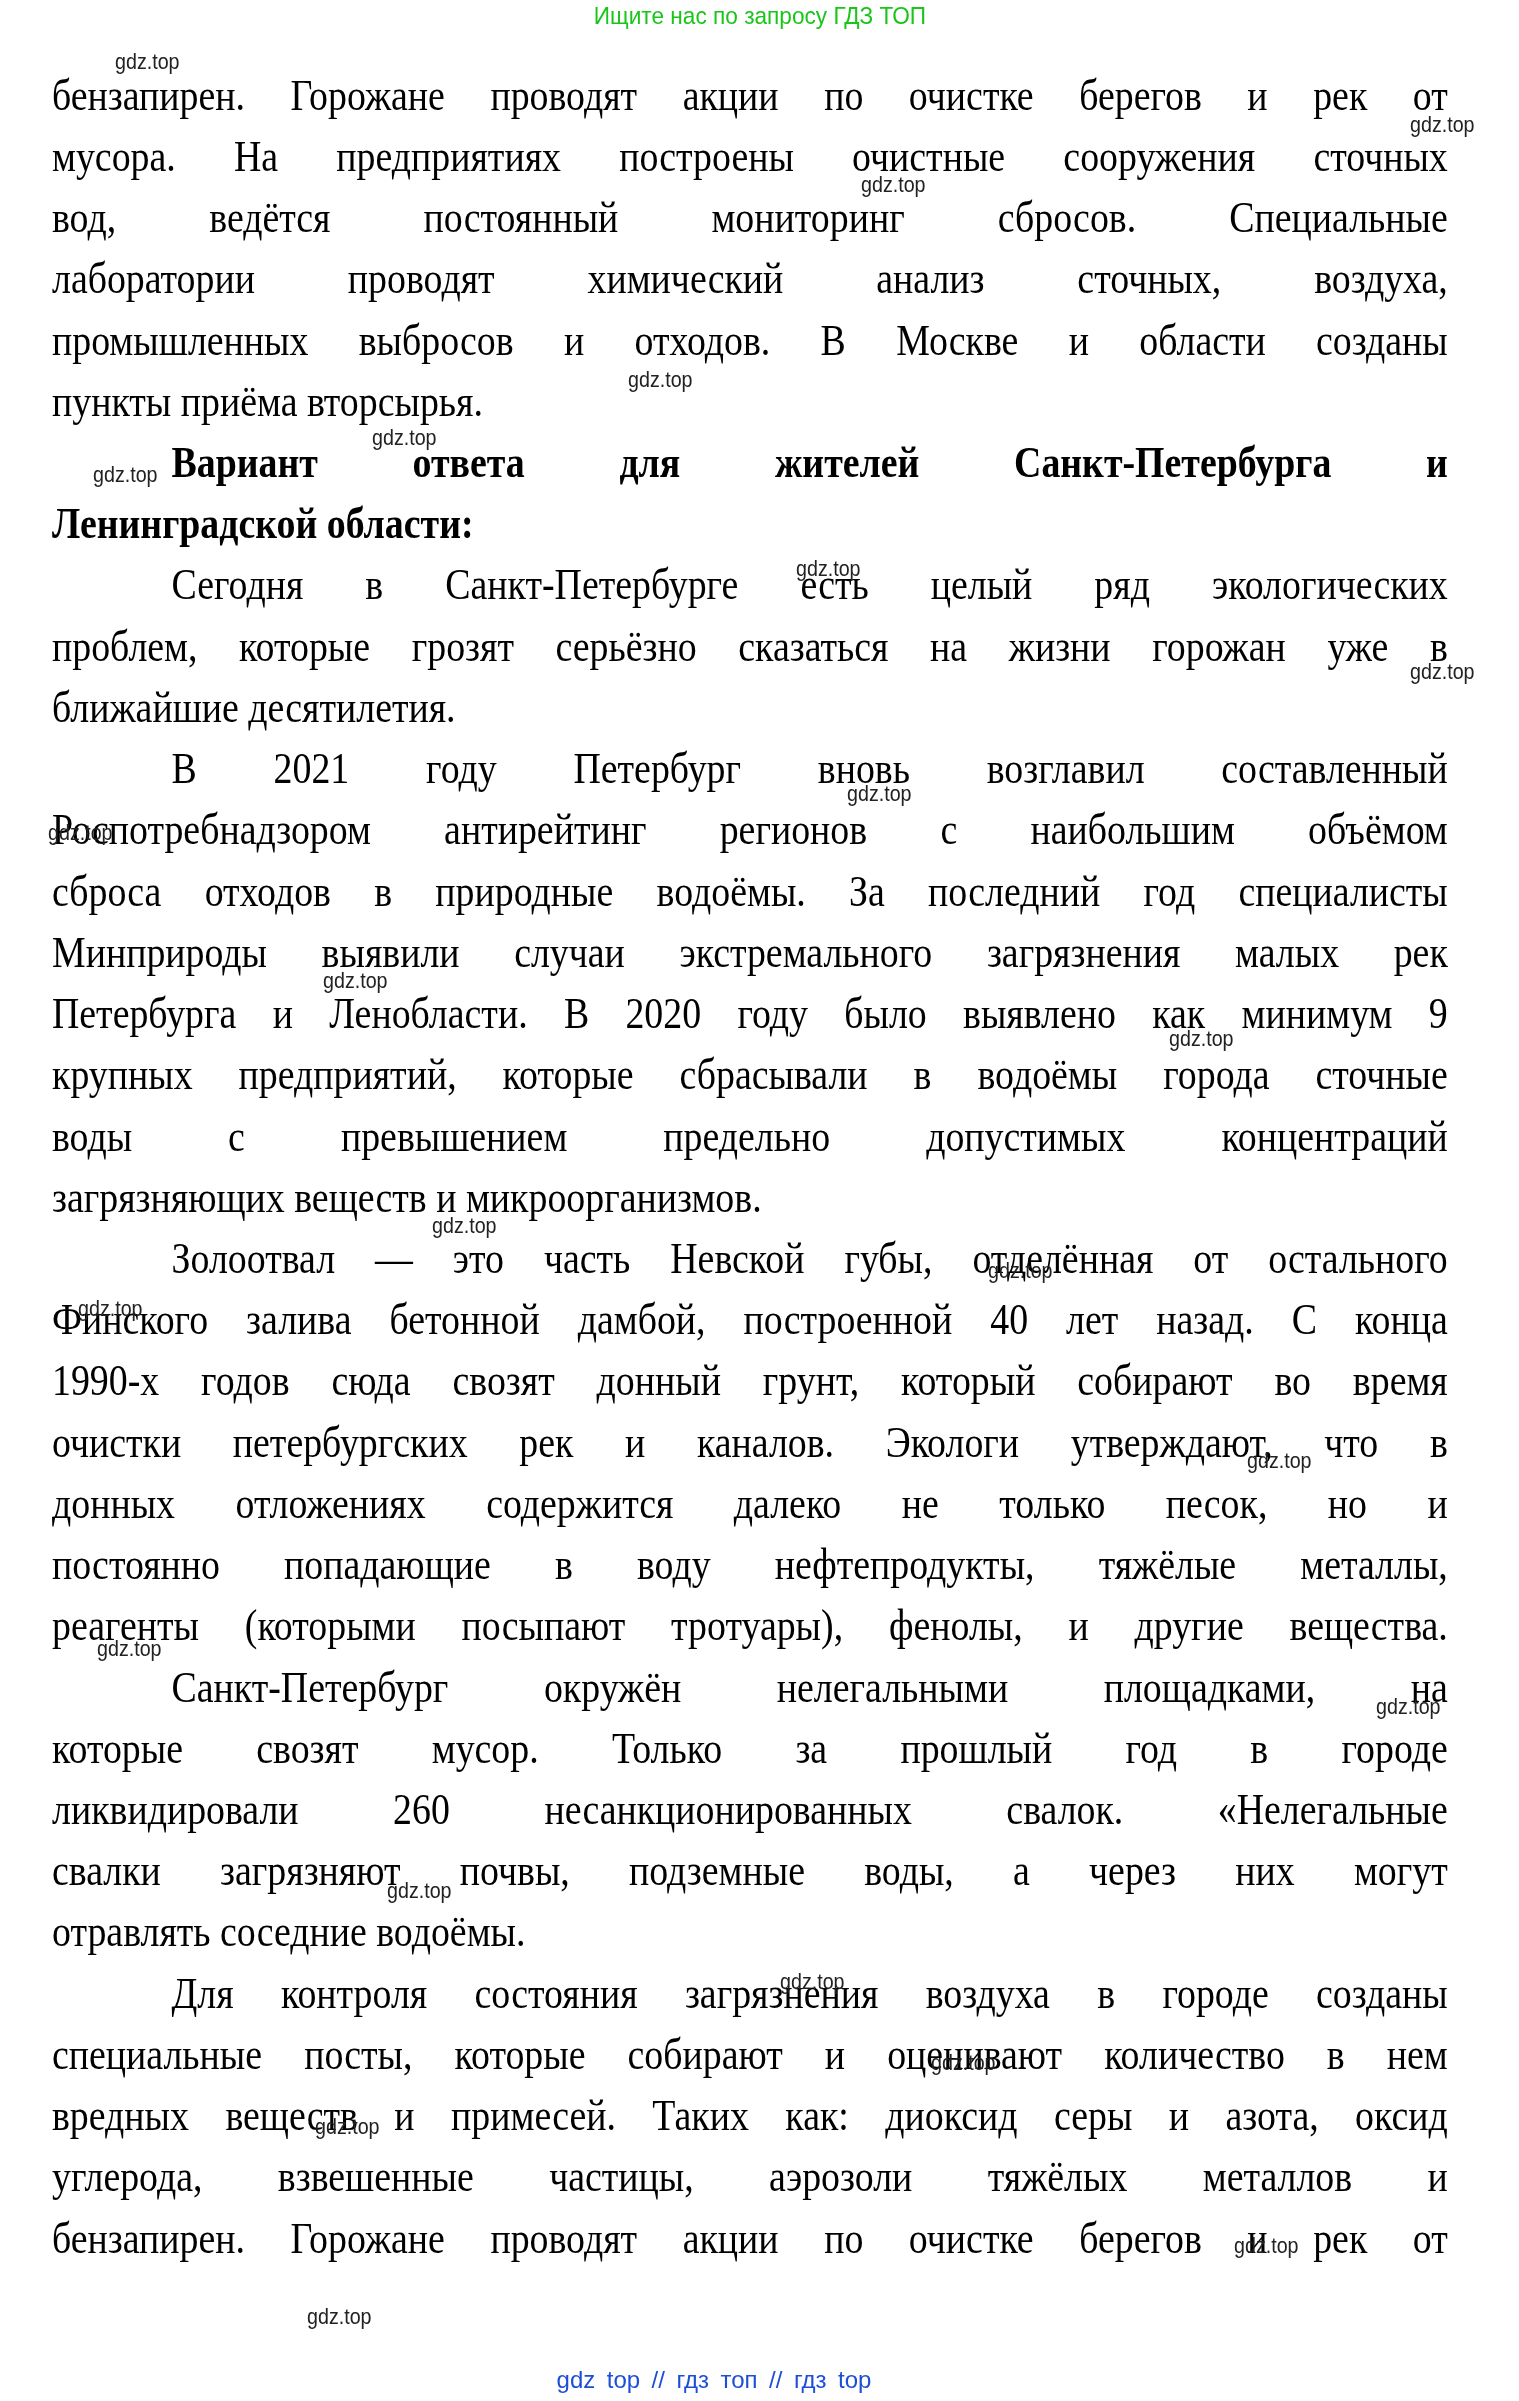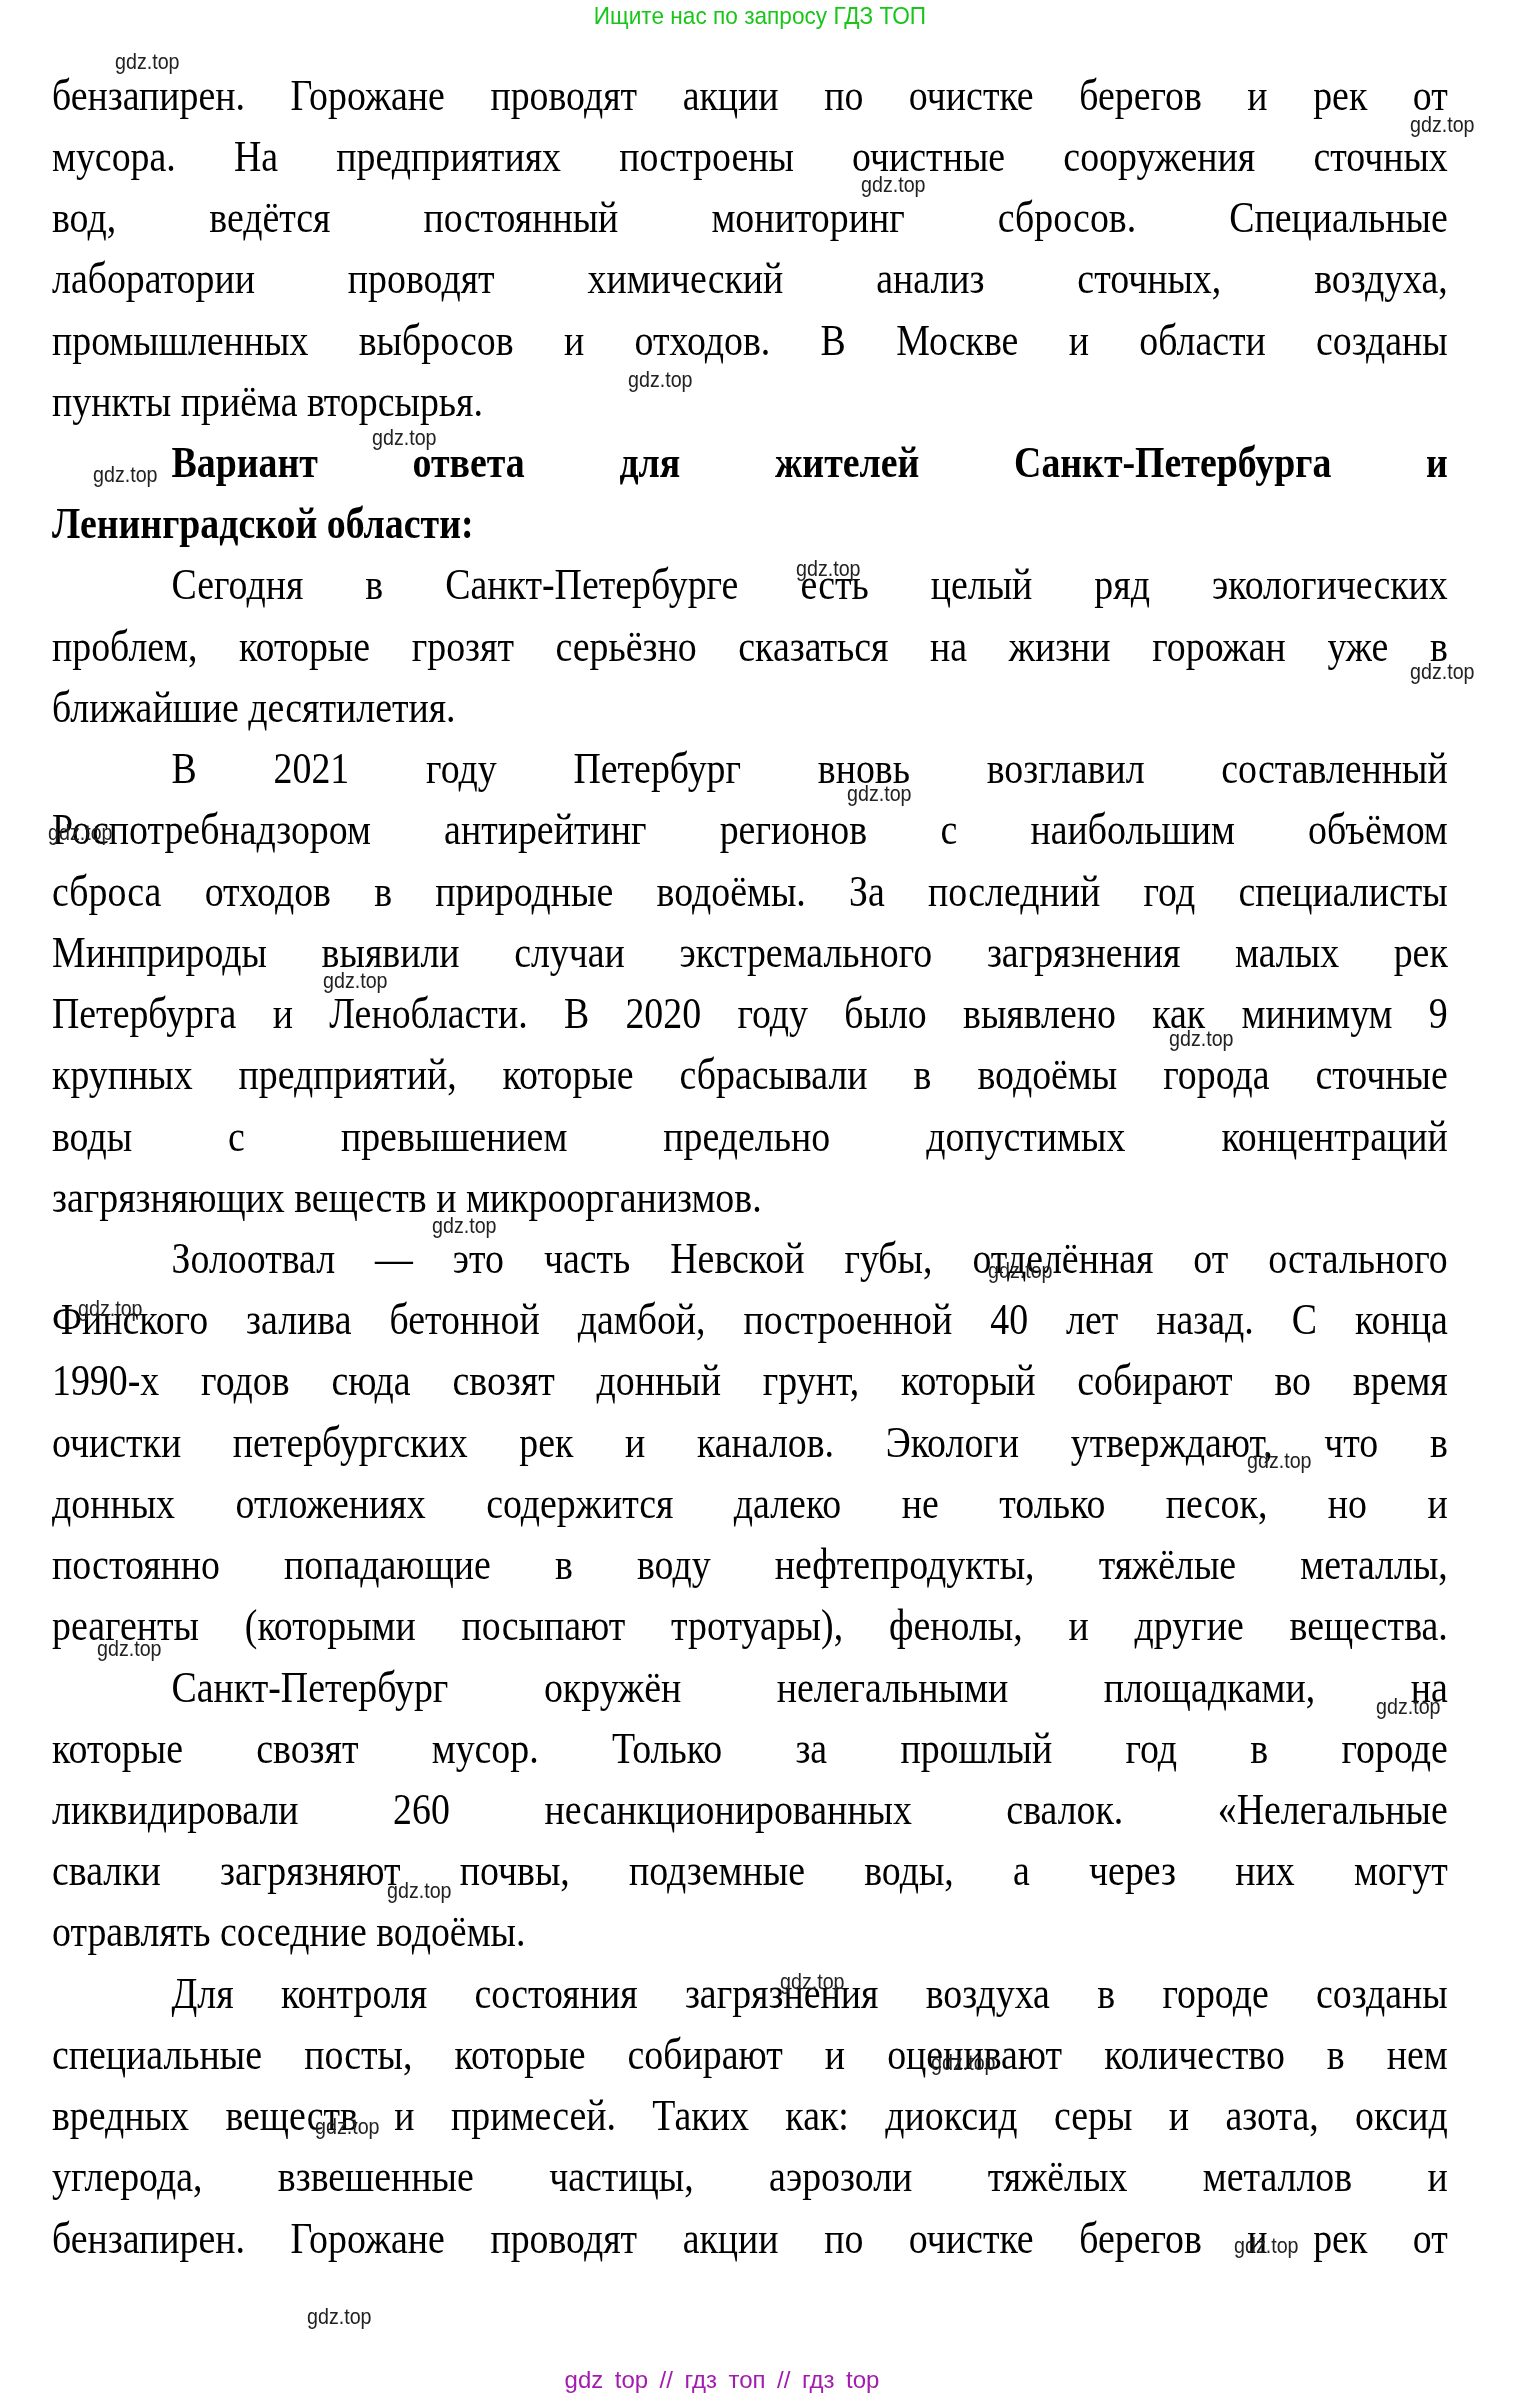--- a/index.html
+++ b/index.html
@@ -21,23 +21,23 @@
   }
   .line.justify { text-align: justify; text-align-last: justify; width: 1623px; }
   .line.indent { padding-left: 139px; box-sizing: border-box; }
   .line.bold { font-weight: bold; }
   .wm {
     position: absolute; font-family: "Liberation Sans", sans-serif;
     font-size: 21.4px; color: #222; line-height: 24px; white-space: nowrap;
     transform: scaleX(0.92); transform-origin: left center;
   }
   .footer {
-    position: absolute; left: 8px; top: 2364px; width: 1428px; height: 32px;
+    position: absolute; left: 0; top: 2364px; width: 1428px; height: 32px;
     text-align: center; font-family: "Liberation Sans", sans-serif;
-    font-size: 24px; line-height: 32px; color: #a21caf; word-spacing: 4.8px;
+    font-size: 24px; line-height: 32px; color: #1d4ed8; word-spacing: 4.8px;
   }
 </style>
 </head>
 <body>
 
 <div class="top-banner">Ищите нас по запросу ГДЗ ТОП</div>
 
 <div class="page" id="page">
     <div class="line justify" style="top: 70px;">бензапирен. Горожане проводят акции по очистке берегов и рек от</div>
     <div class="line justify" style="top: 131px;">мусора. На предприятиях построены очистные сооружения сточных</div>

